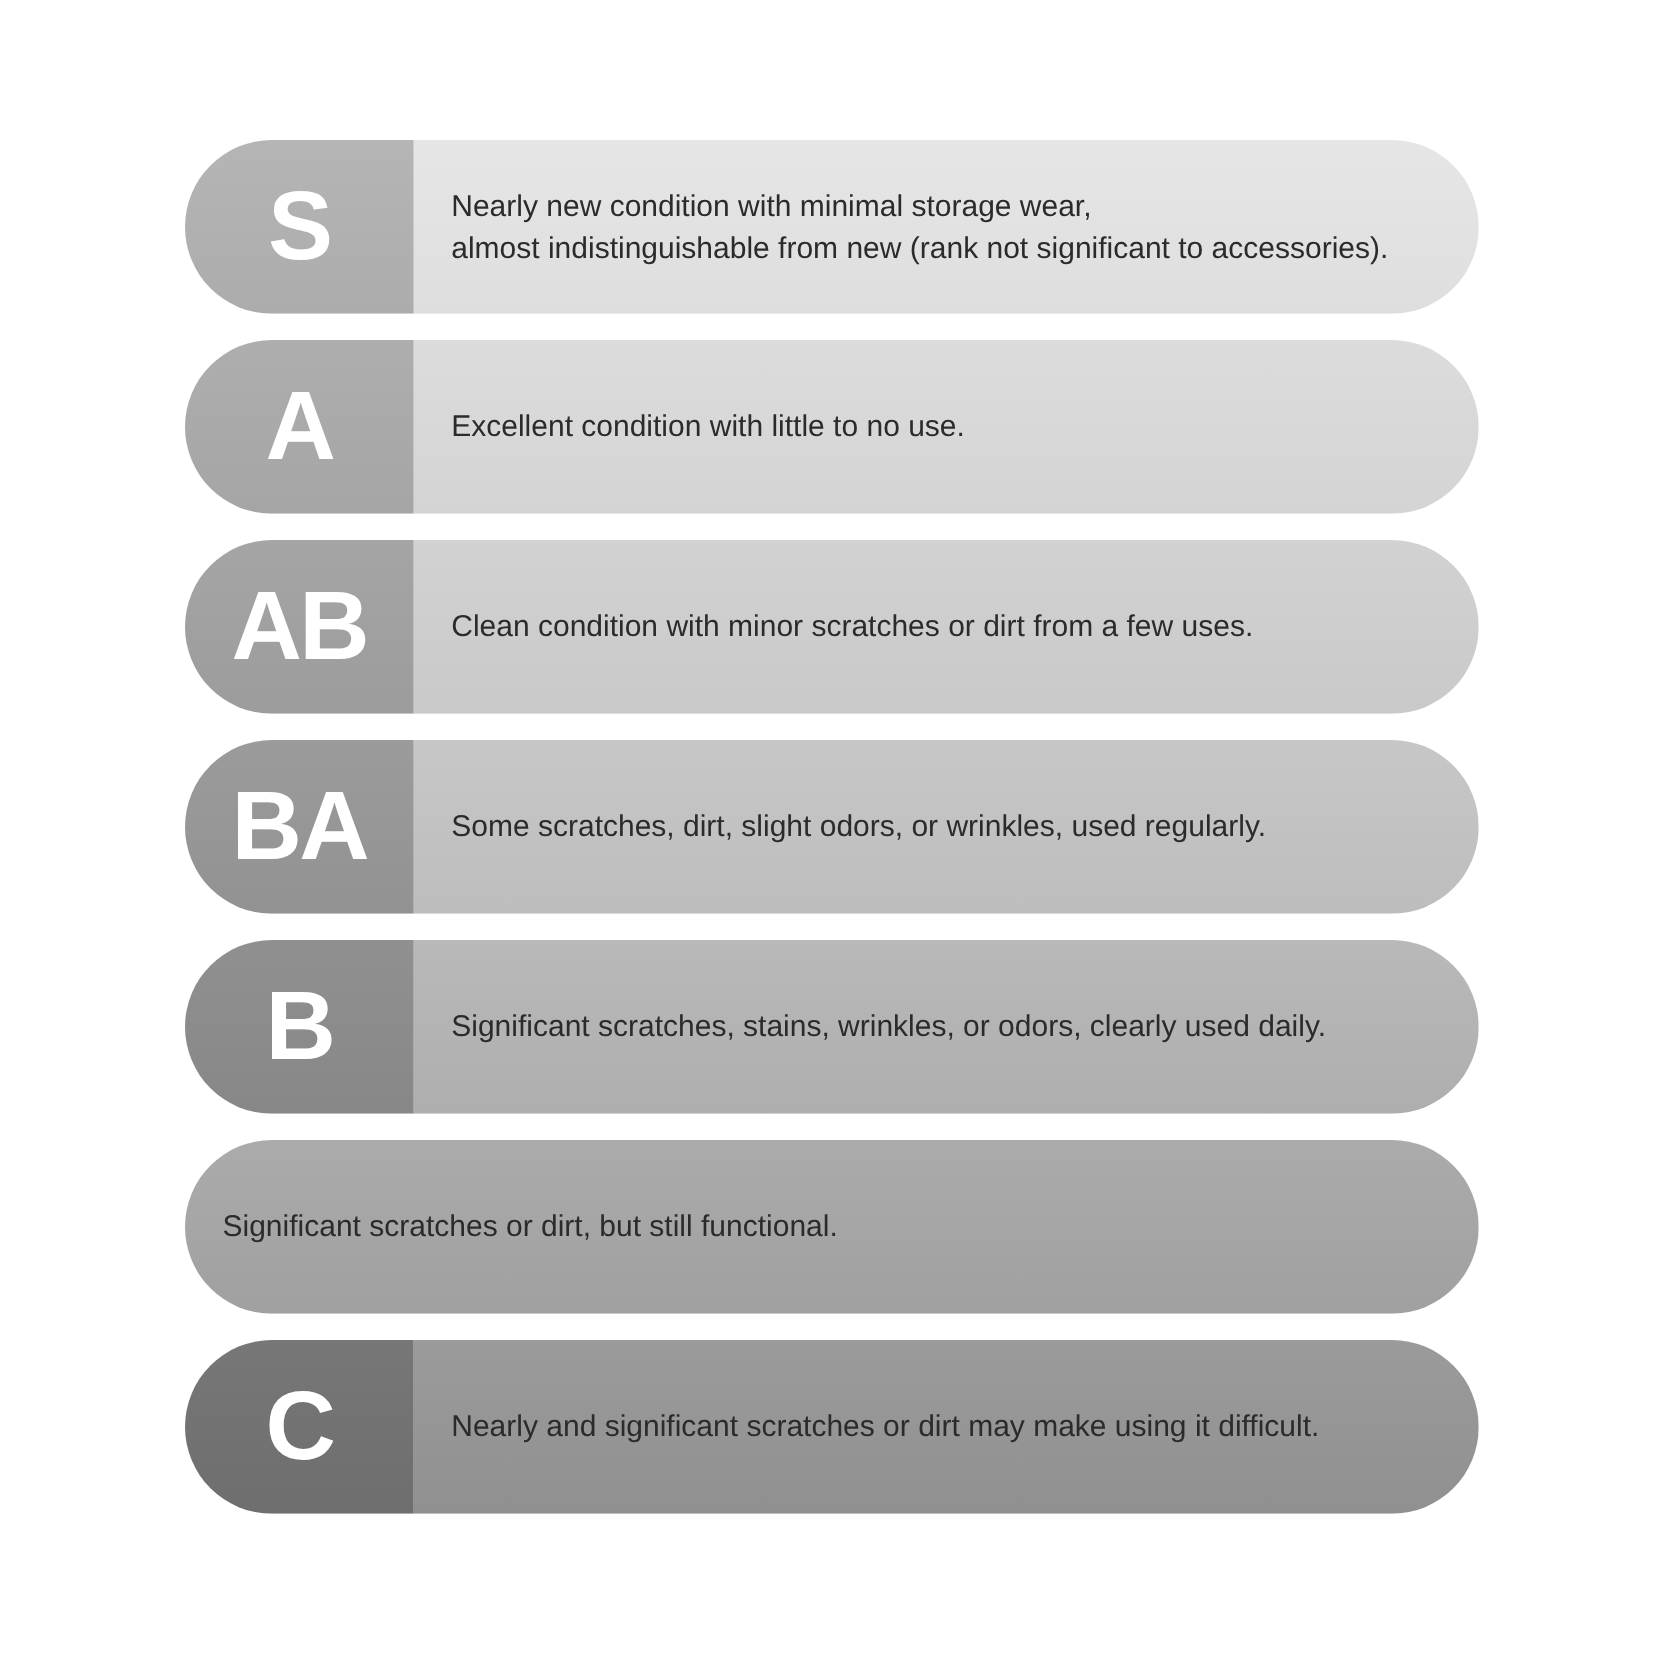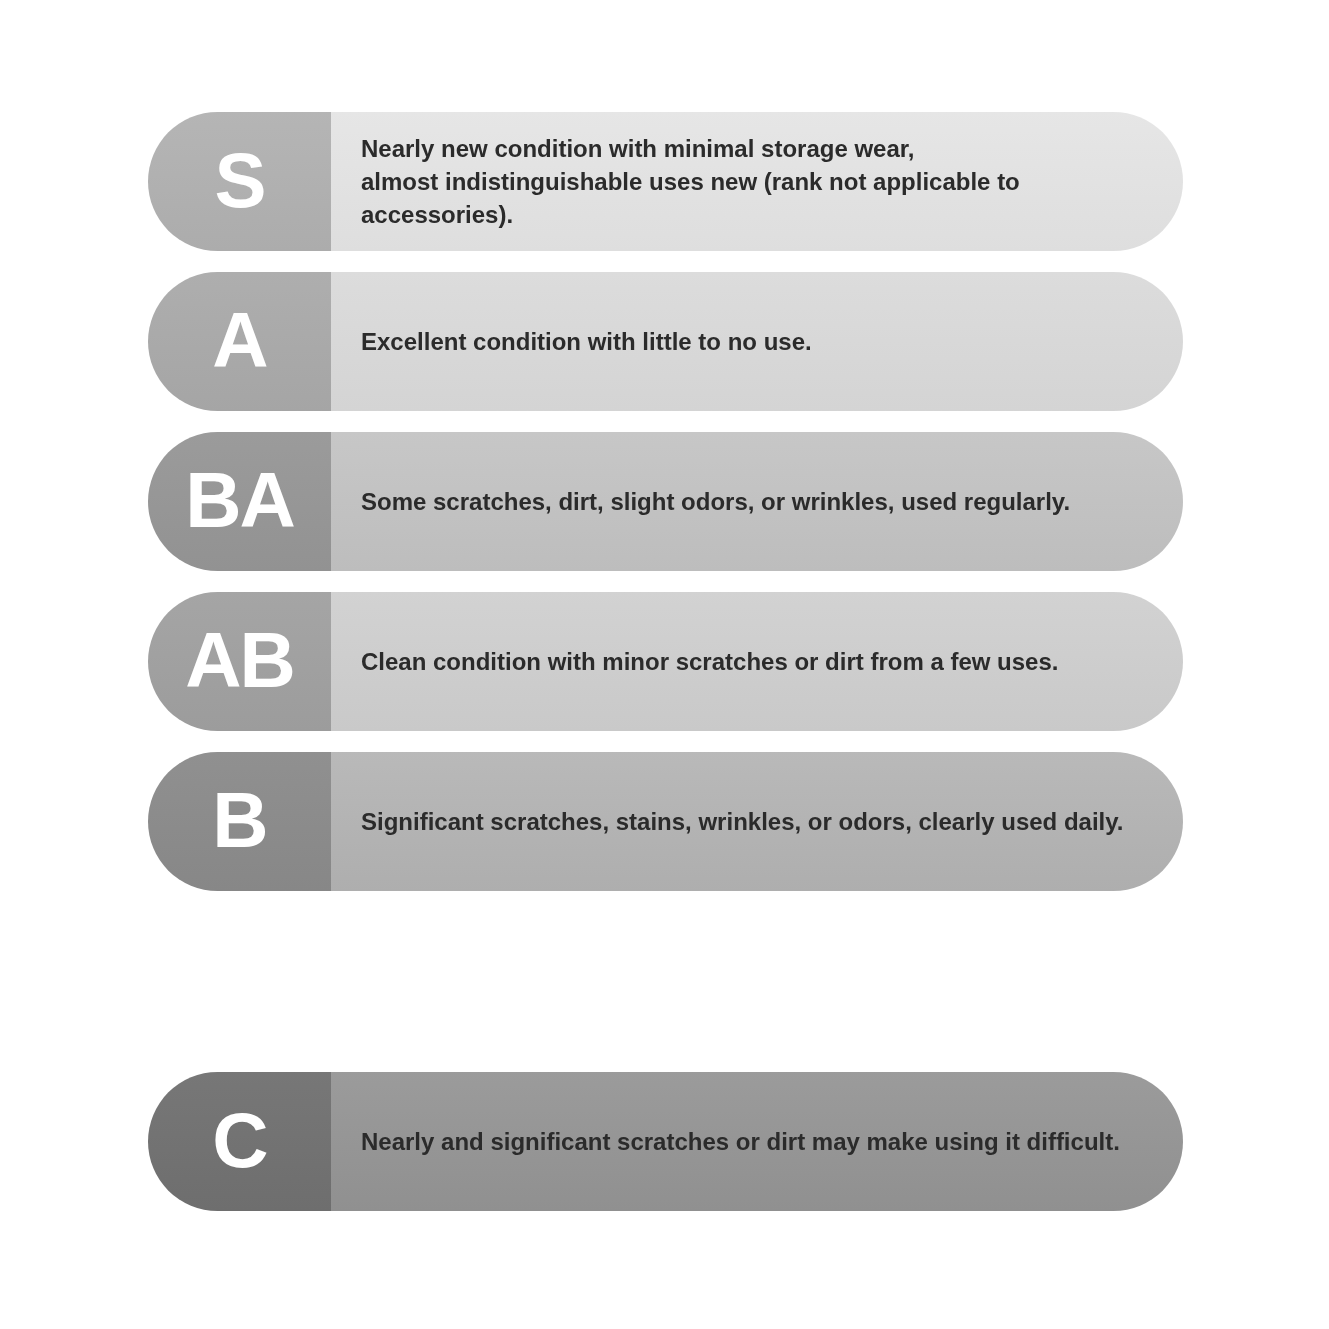--- a/index.html
+++ b/index.html
@@ -48,81 +48,83 @@
     line-height: 1;
     transform: translateY(-2px);
   }
   .body {
     flex: 1 1 auto;
     background: linear-gradient(to bottom, var(--body-top, #dddddd), var(--body-bottom, #d5d5d5));
     display: flex;
     align-items: center;
     padding-left: 30px;
     padding-right: 18px;
-    font-weight: bold;
   }
   .desc {
     margin: 0;
     font-size: 24px;
     line-height: 33px;
     color: #2b2b2b;
   }
 </style>
 </head>
 <body>
 
 <div class="canvas">
   <div class="rank-list">
 
     <div class="rank-row" style="--cap-top: #b5b5b5; --cap-bottom: #acacac; --body-top: #e6e6e6; --body-bottom: #dedede;">
       <div class="cap">
         <span class="letter">S</span>
       </div>
       <div class="body">
-        <p class="desc"><span>Nearly new condition with minimal storage wear,</span><br><span>almost indistinguishable uses new (rank not applicable to accessories).</span></p>
+        <p class="desc"><span>Nearly new condition with minimal storage wear,</span><br><span>almost indistinguishable from new (rank not significant to accessories).</span></p>
       </div>
     </div>
 
     <div class="rank-row" style="--cap-top: #aeaeae; --cap-bottom: #a5a5a5; --body-top: #dcdcdc; --body-bottom: #d4d4d4;">
       <div class="cap">
         <span class="letter">A</span>
       </div>
       <div class="body">
         <p class="desc">Excellent condition with little to no use.</p>
       </div>
     </div>
 
+    <div class="rank-row" style="--cap-top: #a5a5a5; --cap-bottom: #9c9c9c; --body-top: #d2d2d2; --body-bottom: #c9c9c9;">
+      <div class="cap">
+        <span class="letter">AB</span>
+      </div>
+      <div class="body">
+        <p class="desc">Clean condition with minor scratches or dirt from a few uses.</p>
+      </div>
+    </div>
+
     <div class="rank-row" style="--cap-top: #9b9b9b; --cap-bottom: #929292; --body-top: #c7c7c7; --body-bottom: #bdbdbd;">
       <div class="cap">
         <span class="letter">BA</span>
       </div>
       <div class="body">
         <p class="desc">Some scratches, dirt, slight odors, or wrinkles, used regularly.</p>
-      </div>
-    </div>
-
-    <div class="rank-row" style="--cap-top: #a5a5a5; --cap-bottom: #9c9c9c; --body-top: #d2d2d2; --body-bottom: #c9c9c9;">
-      <div class="cap">
-        <span class="letter">AB</span>
-      </div>
-      <div class="body">
-        <p class="desc">Clean condition with minor scratches or dirt from a few uses.</p>
       </div>
     </div>
 
     <div class="rank-row" style="--cap-top: #909090; --cap-bottom: #878787; --body-top: #b9b9b9; --body-bottom: #aeaeae;">
       <div class="cap">
         <span class="letter">B</span>
       </div>
       <div class="body">
         <p class="desc">Significant scratches, stains, wrinkles, or odors, clearly used daily.</p>
       </div>
     </div>
 
     <div class="rank-row" style="--cap-top: #848484; --cap-bottom: #7b7b7b; --body-top: #ababab; --body-bottom: #a0a0a0;">
+      <div class="body">
+        <p class="desc">Significant scratches or dirt, but still functional.</p>
+      </div>
     </div>
 
     <div class="rank-row" style="--cap-top: #777777; --cap-bottom: #6e6e6e; --body-top: #9b9b9b; --body-bottom: #909090;">
       <div class="cap">
         <span class="letter">C</span>
       </div>
       <div class="body">
         <p class="desc">Nearly and significant scratches or dirt may make using it difficult.</p>
       </div>
     </div>

